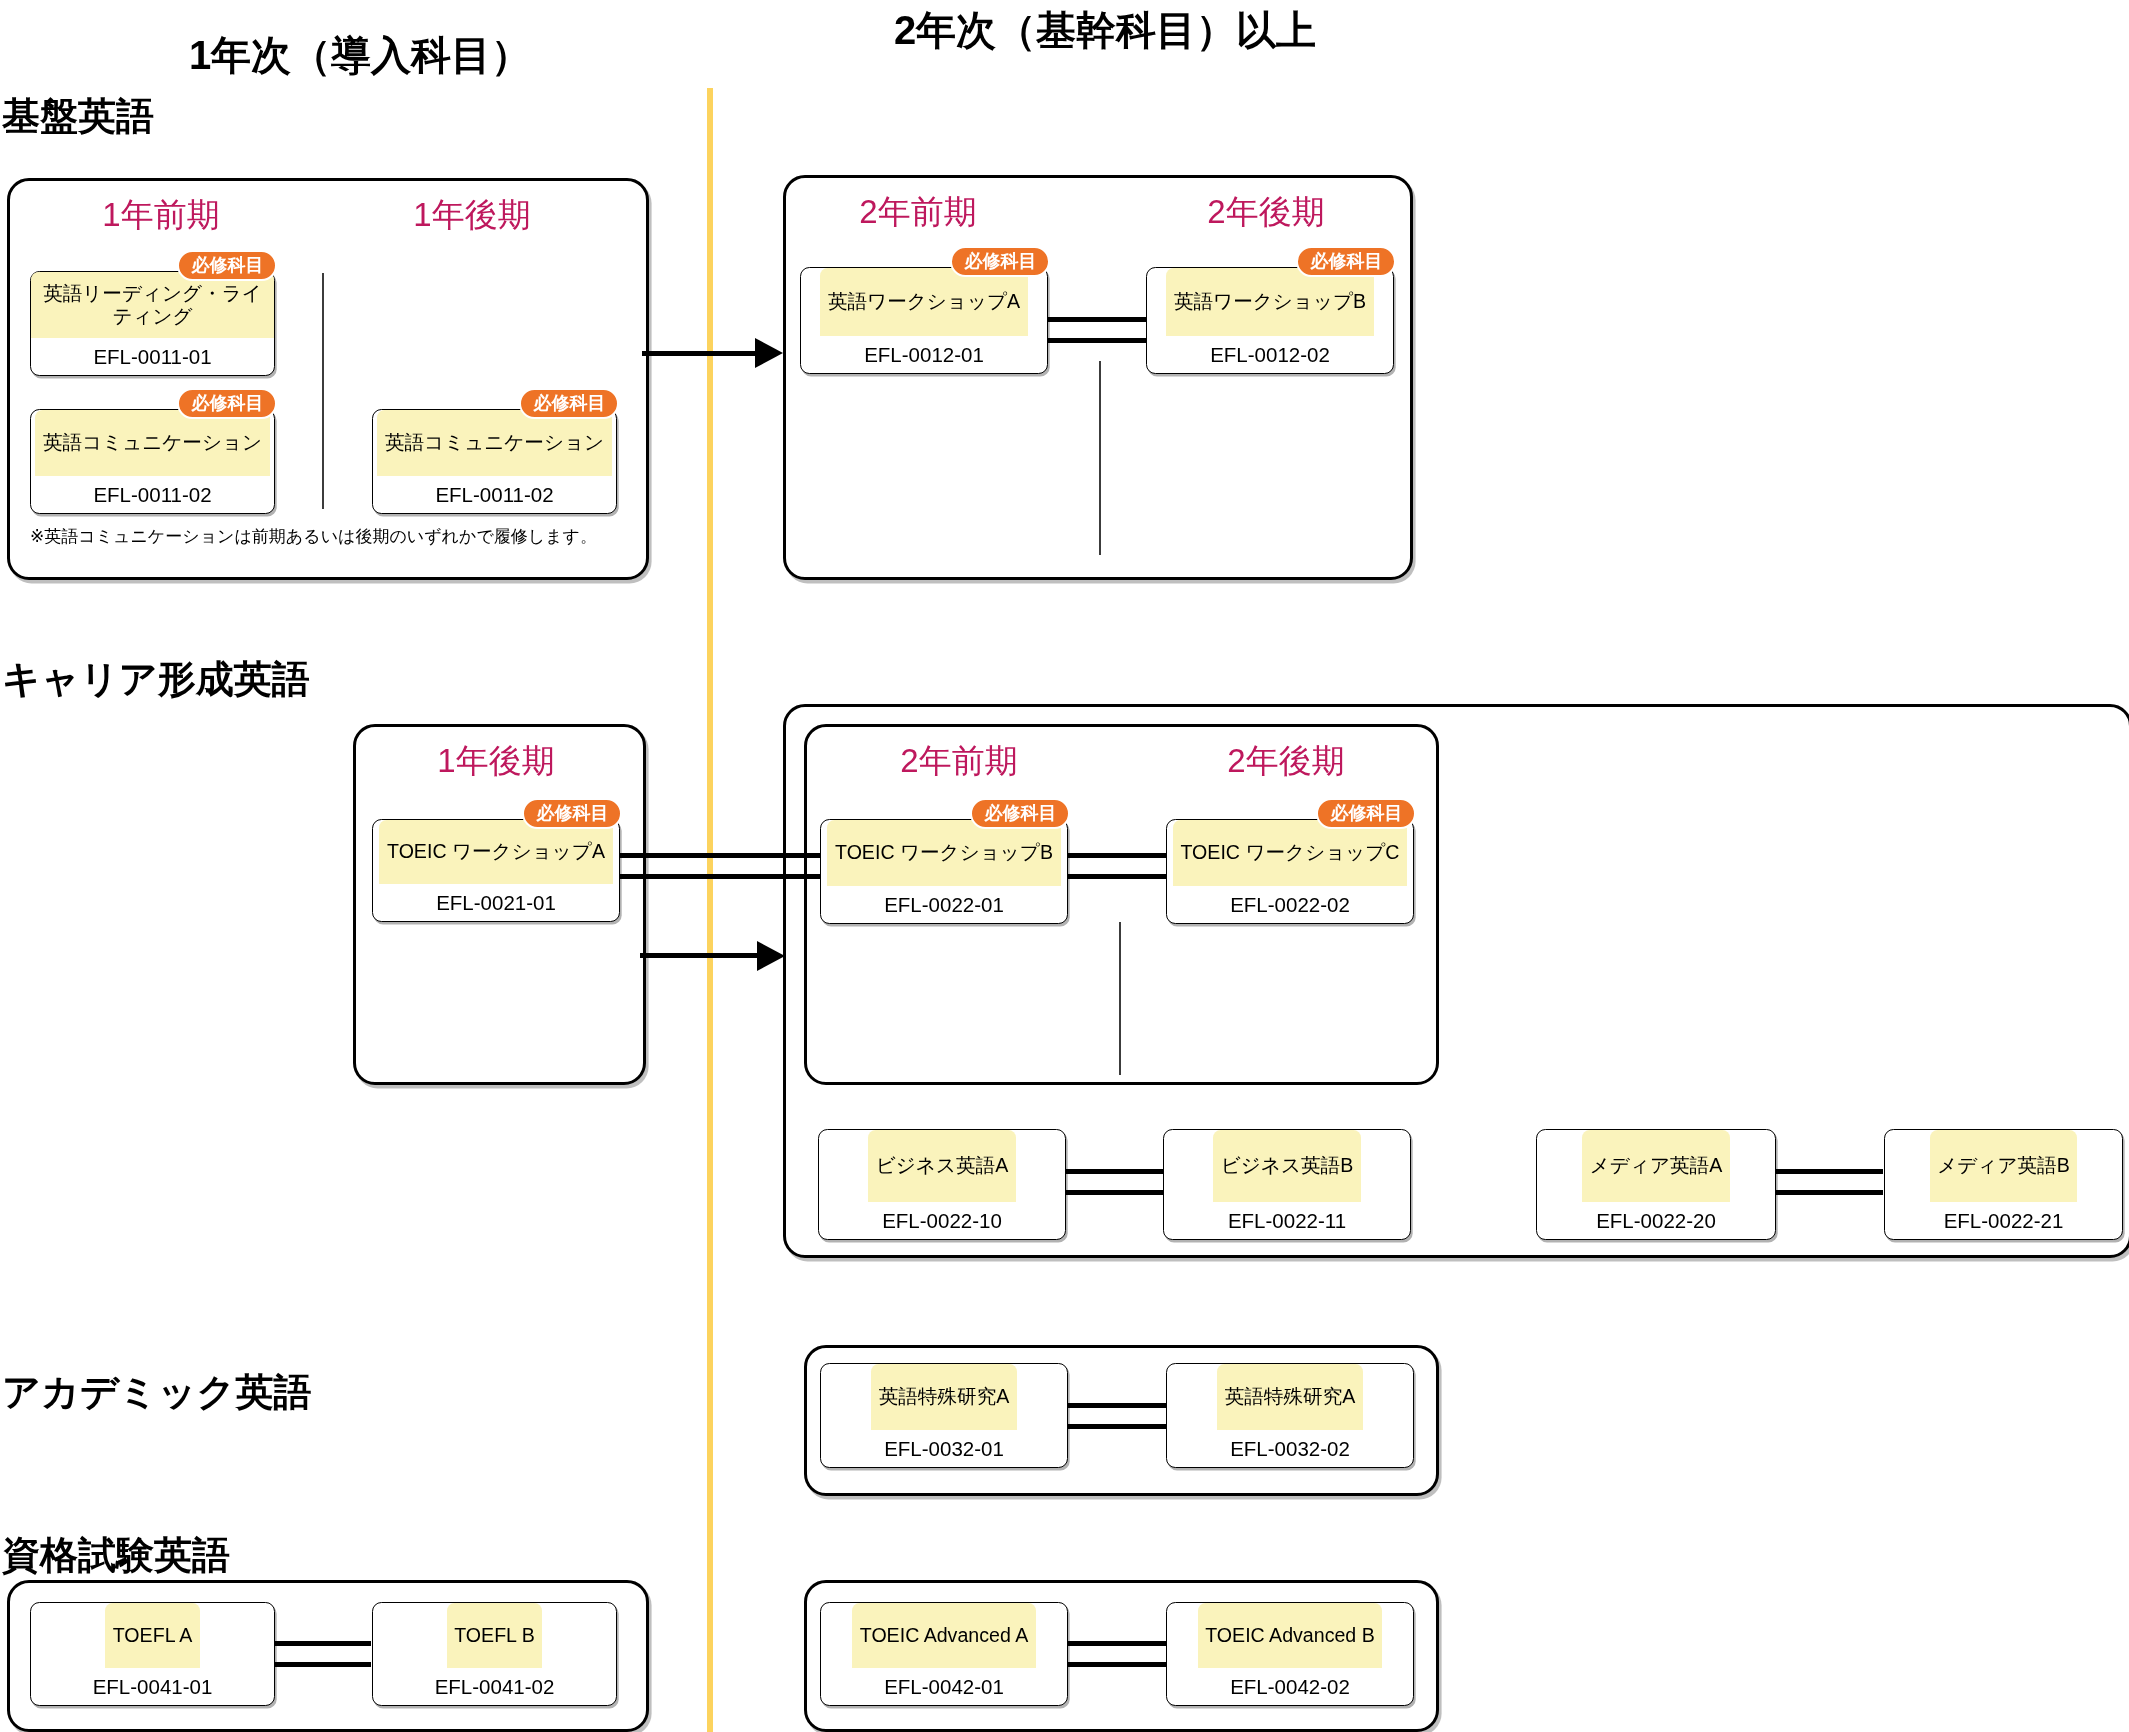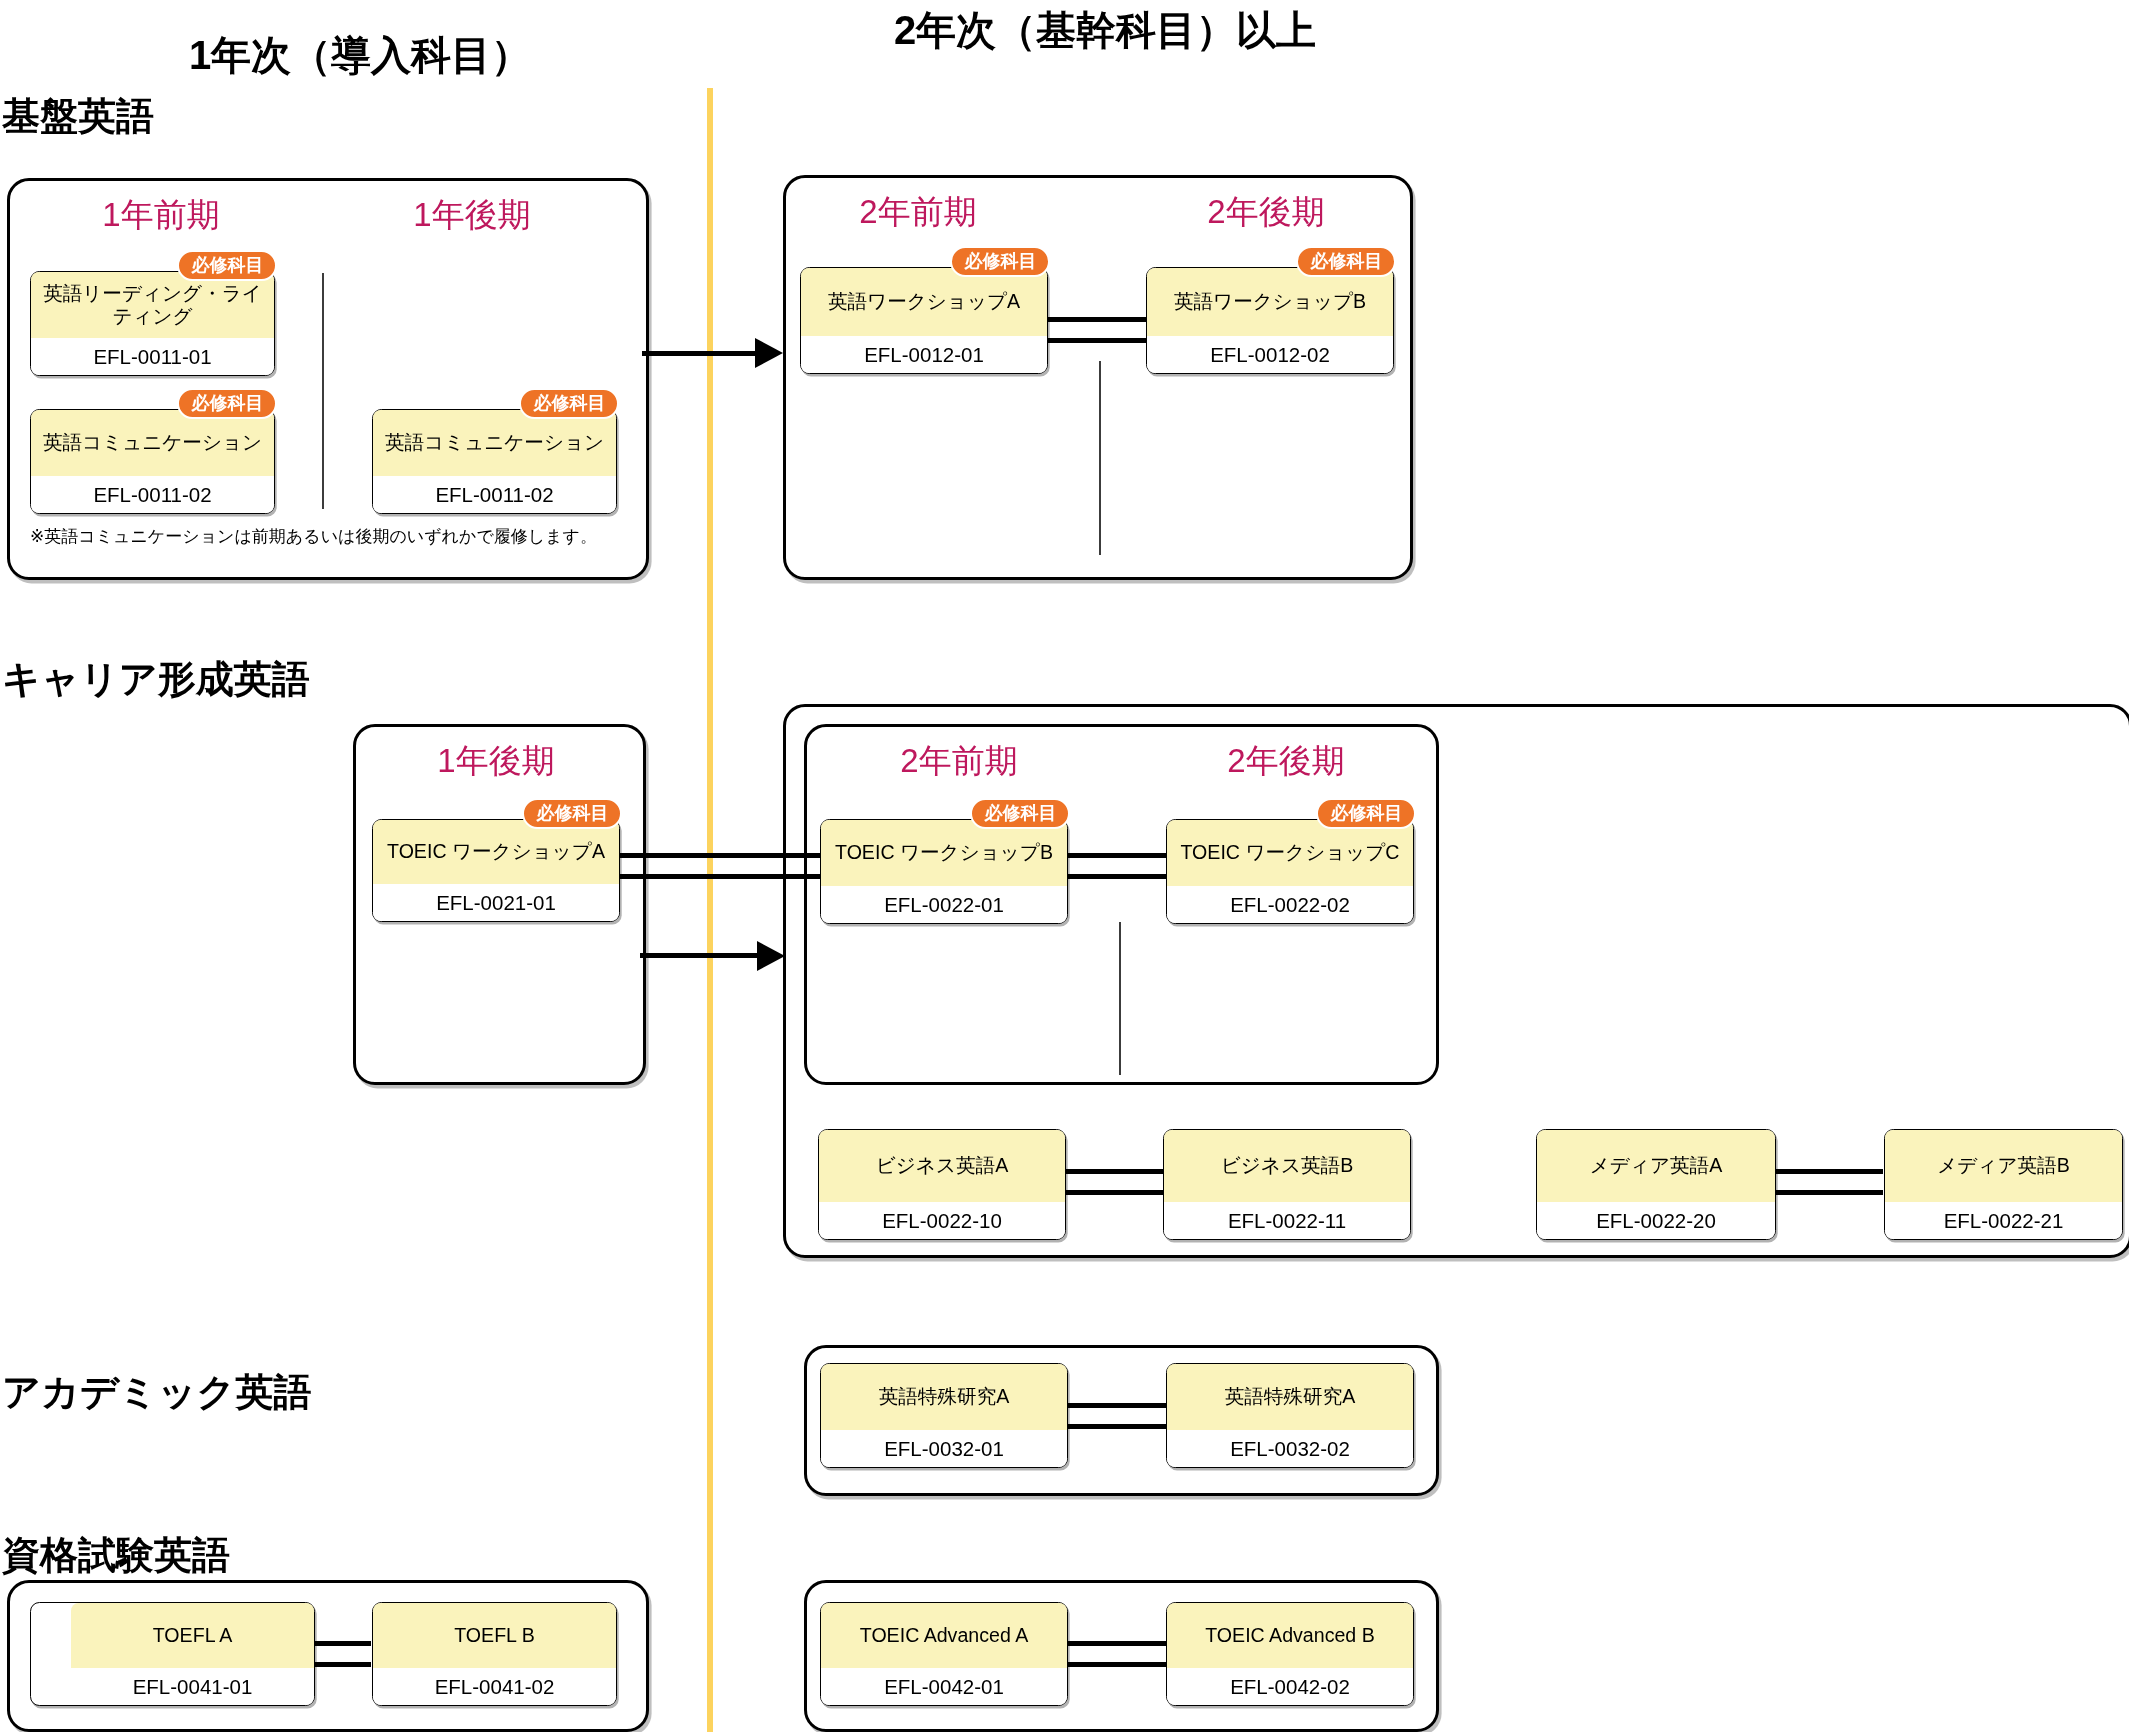--- a/index.html
+++ b/index.html
@@ -8,21 +8,21 @@
 
   .top-header{position:absolute;top:2.6px;transform:translateX(-50%);font-size:40px;font-weight:600;color:#000;white-space:nowrap;}
   .section-title{position:absolute;left:2.1px;font-size:38px;font-weight:600;color:#000;white-space:nowrap;}
 
   .divider{position:absolute;background:#FCD35E;z-index:1;}
 
   .gbox{position:absolute;background:#fff;border:3px solid #000;border-radius:22px;z-index:2;box-shadow:2.6px 3.4px 0 rgba(0,0,0,0.25);}
   .col-label{position:absolute;transform:translateX(-50%);font-size:33px;font-weight:500;color:#be185d;white-space:nowrap;z-index:3;}
   .vline{position:absolute;width:2.1px;background:#3c3c3c;z-index:3;}
 
-  .card{position:absolute;display:flex;flex-direction:column;background:#fff;border:1.7px solid #000;border-radius:9.4px;z-index:5;box-shadow:1.7px 2.6px 0 rgba(0,0,0,0.3);}
+  .card{position:absolute;display:flex;flex-direction:column;background:#fff;border:1.7px solid #000;border-radius:9.4px;z-index:5;box-shadow:1.7px 2.6px 0 rgba(0,0,0,0.3);align-items:center;}
   .card-title{flex:1;background:#FAF3BC;border-radius:7.7px 7.7px 0 0;display:flex;align-items:center;justify-content:center;text-align:center;font-size:19.6px;line-height:1.2;color:#000;padding:0 7.7px;}
   .card-code{height:37px;display:flex;align-items:center;justify-content:center;font-size:20.5px;color:#000;background:#fff;border-radius:0 0 7.7px 7.7px;}
   .badge{position:absolute;top:-22px;right:-3.4px;height:26.5px;padding:0 12px;background:#EE7326;border:2.1px solid #fff;border-radius:15.4px;color:#fff;font-size:18px;font-weight:700;display:flex;align-items:center;white-space:nowrap;z-index:6;box-sizing:content-box;}
 
   .dbl{position:absolute;height:26px;border-top:5.6px solid #000;border-bottom:5.6px solid #000;box-sizing:border-box;z-index:4;}
   .aline{position:absolute;height:4.7px;background:#000;z-index:4;}
   .ahead{position:absolute;width:0;height:0;border-left:28px solid #000;border-top:15px solid transparent;border-bottom:15px solid transparent;z-index:4;}
 
   .note{position:absolute;font-size:17px;font-weight:500;color:#000;white-space:nowrap;z-index:3;}
 </style>
@@ -153,21 +153,21 @@
     <div class="card-title">英語特殊研究A</div>
     <div class="card-code">EFL-0032-02</div>
   </div>
 
   <div class="dbl" style="left:1066px;top:1403px;width:100px;"></div>
 
   <div class="section-title" style="top:1530px;">資格試験英語</div>
 
   <div class="gbox" style="left:6.8px;top:1580px;width:636px;height:146px;"></div>
 
-  <div class="card" style="left:30px;top:1602px;width:243px;height:102px;padding-left:40px;">
+  <div class="card" style="left:30px;top:1602px;width:243px;height:102px;">
     <div class="card-title">TOEFL A</div>
     <div class="card-code">EFL-0041-01</div>
   </div>
 
   <div class="card" style="left:372px;top:1602px;width:243px;height:102px;">
     <div class="card-title">TOEFL B</div>
     <div class="card-code">EFL-0041-02</div>
   </div>
 
   <div class="dbl" style="left:273px;top:1641px;width:98px;"></div>

